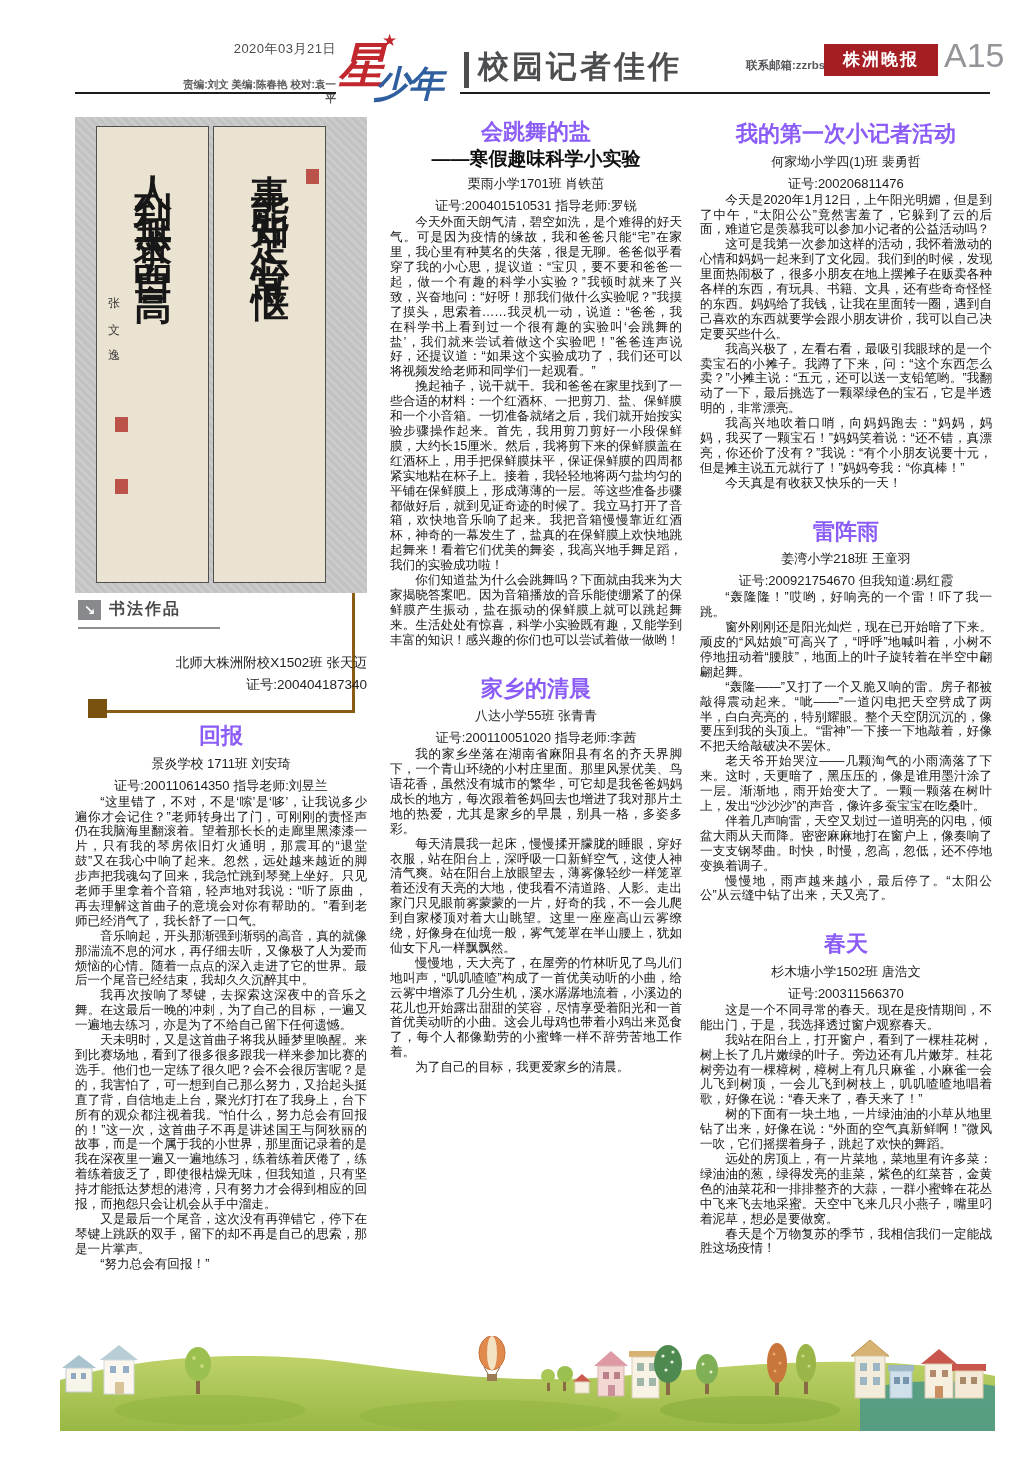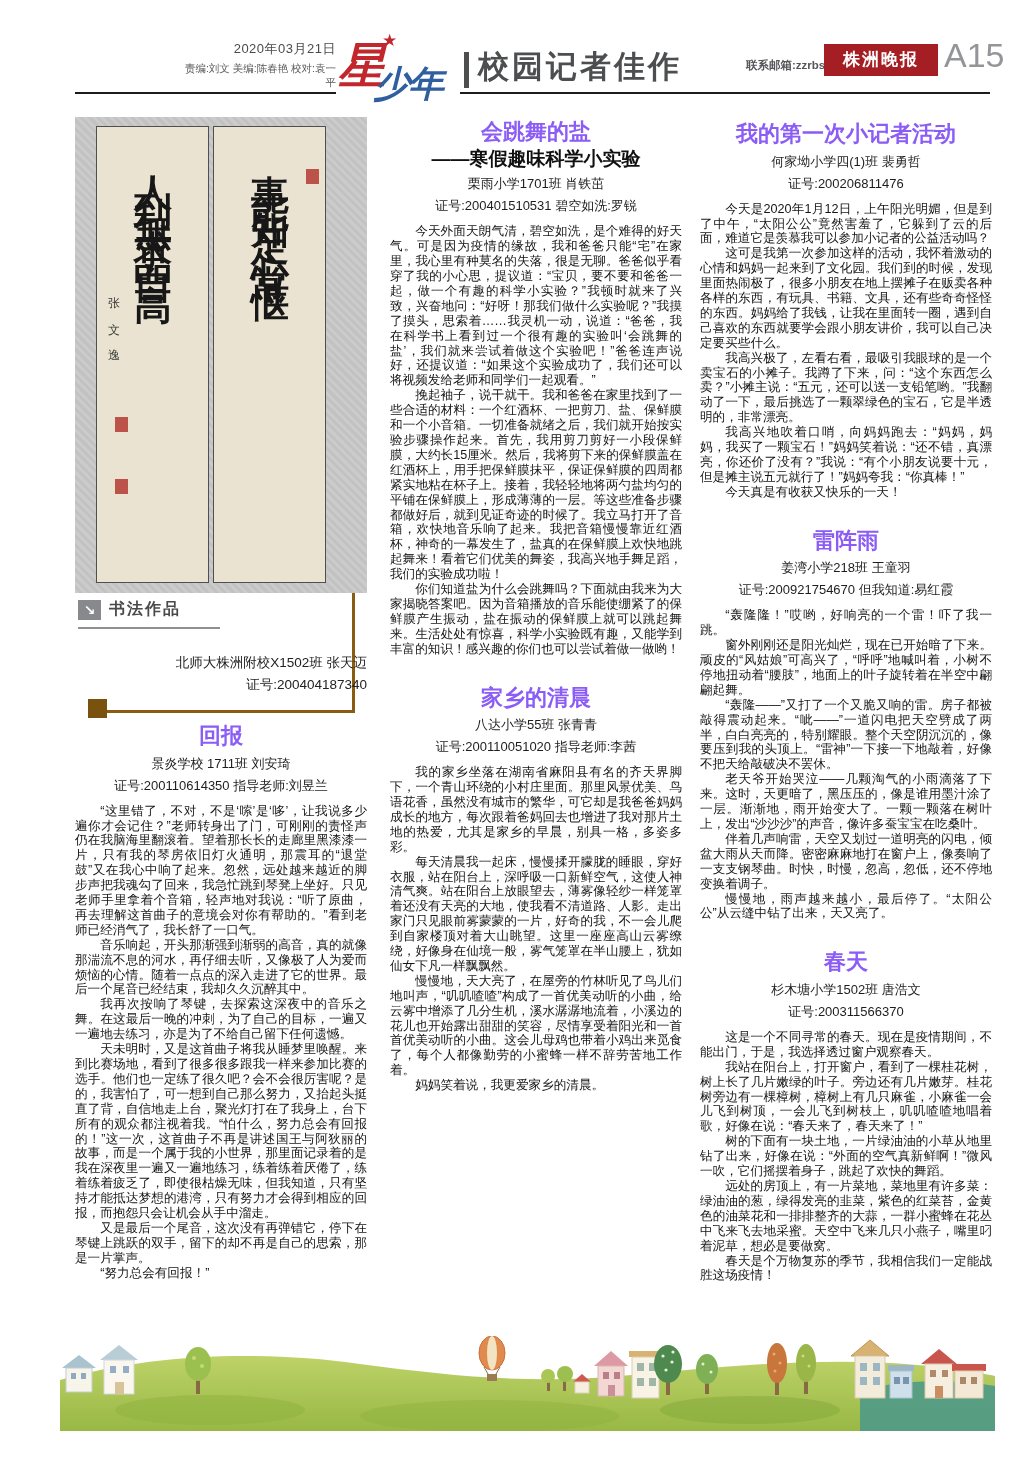--- a/index.html
+++ b/index.html
@@ -4,21 +4,21 @@
 <style>
   * { margin:0; padding:0; box-sizing:border-box; }
   html,body { background:#ffffff; }
   body { font-family:"Liberation Sans","DejaVu Sans",sans-serif; }
   .page { position:relative; width:1031px; height:1475px; background:#fff; overflow:hidden; }
 
   
   .hdr-rule { position:absolute; left:75px; top:92px; width:915px; height:2px; background:#1c1c1c; z-index:1; }
   .hdr-meta { position:absolute; left:178px; top:40px; width:158px; text-align:right; z-index:2; color:#4a4a4a; }
   .hdr-date { font-size:13px; letter-spacing:0.5px; }
-  .hdr-editors { font-size:10.5px; margin-top:4px; color:#5a5a5a; }
+  .hdr-editors { font-size:10.5px; margin-top:20px; color:#5a5a5a;font-weight:bold; }
   .masthead { position:absolute; left:336px; top:34px; width:124px; height:78px; background:#fff; z-index:3; }
   .mast-xing { position:absolute; left:2px; top:0; font-size:48px; font-weight:900; font-style:italic; color:#c1272d; }
   .mast-star { position:absolute; left:46px; top:-4px; font-size:17px; color:#c1272d; }
   .mast-shao { position:absolute; left:38px; top:26px; font-size:36px; font-weight:900; font-style:italic; color:#2f5f9e; letter-spacing:-2px; }
   .section-bar { position:absolute; left:464px; top:52px; width:5px; height:36px; background:#4d4e50; z-index:2; }
   .section-title { position:absolute; left:478px; top:46px; font-size:31px; font-weight:900; color:#4d4e50; letter-spacing:3px; z-index:2; }
   .hdr-contact { position:absolute; left:746px; top:58px; font-size:11.5px; font-weight:bold; color:#55565a; z-index:2; }
   .paper-logo { position:absolute; left:824px; top:44px; width:114px; height:32px; background:#a51e23; color:#fff;
                 font-family:"DejaVu Serif","Liberation Serif",serif; font-weight:bold; font-size:17px; line-height:30px;
                 text-align:center; letter-spacing:2px; z-index:2; }
@@ -48,21 +48,21 @@
 
   
   .col { position:absolute; width:292px; }
   .col-left  { left:75px;  top:722px; }
   .col-mid   { left:390px; top:118px; }
   .col-right { left:700px; top:120px; }
   .article + .article { margin-top:27px; }
   .art-title { font-size:22px; font-weight:700; text-align:center; color:#8b5cf6; line-height:1.3; }
   .art-subtitle { font-size:19px; font-weight:700; text-align:center; color:#101010; line-height:1.3; }
   .art-byline { font-size:13px; text-align:center; color:#1d1d1d; line-height:19px; margin-top:3px; }
-  .art-body { margin-top:9px; }
+  .art-body { }
   .art-p { font-size:12.6px; line-height:14.9px; color:#141414; text-align:justify; text-indent:2em; }
 
   
   .illustration { position:absolute; left:60px; top:1336px; z-index:0; }
 </style>
 </head>
 <body>
 
 <div class="page">
 
@@ -121,36 +121,36 @@
           <p class="art-p">又是最后一个尾音，这次没有再弹错它，停下在琴键上跳跃的双手，留下的却不再是自己的思索，那是一片掌声。</p>
           <p class="art-p">“努力总会有回报！”</p>
         </div>
       </article>
     </div>
   <div class="col col-mid">
       <article class="article">
         <div class="art-title">会跳舞的盐</div>
         <div class="art-subtitle">——寒假趣味科学小实验</div>
         <div class="art-byline">栗雨小学1701班 肖铁茁</div>
-        <div class="art-byline">证号:200401510531 碧空如洗:罗锐</div>
+        <div class="art-byline">证号:200401510531 指导老师:罗锐</div>
         <div class="art-body">
           <p class="art-p">今天外面天朗气清，碧空如洗，是个难得的好天气。可是因为疫情的缘故，我和爸爸只能“宅”在家里，我心里有种莫名的失落，很是无聊。爸爸似乎看穿了我的小心思，提议道：“宝贝，要不要和爸爸一起，做一个有趣的科学小实验？”我顿时就来了兴致，兴奋地问：“好呀！那我们做什么实验呢？”我摸了摸头，思索着……我灵机一动，说道：“爸爸，我在科学书上看到过一个很有趣的实验叫‘会跳舞的盐’，我们就来尝试着做这个实验吧！”爸爸连声说好，还提议道：“如果这个实验成功了，我们还可以将视频发给老师和同学们一起观看。”</p>
           <p class="art-p">挽起袖子，说干就干。我和爸爸在家里找到了一些合适的材料：一个红酒杯、一把剪刀、盐、保鲜膜和一个小音箱。一切准备就绪之后，我们就开始按实验步骤操作起来。首先，我用剪刀剪好一小段保鲜膜，大约长15厘米。然后，我将剪下来的保鲜膜盖在红酒杯上，用手把保鲜膜抹平，保证保鲜膜的四周都紧实地粘在杯子上。接着，我轻轻地将两勺盐均匀的平铺在保鲜膜上，形成薄薄的一层。等这些准备步骤都做好后，就到见证奇迹的时候了。我立马打开了音箱，欢快地音乐响了起来。我把音箱慢慢靠近红酒杯，神奇的一幕发生了，盐真的在保鲜膜上欢快地跳起舞来！看着它们优美的舞姿，我高兴地手舞足蹈，我们的实验成功啦！</p>
           <p class="art-p">你们知道盐为什么会跳舞吗？下面就由我来为大家揭晓答案吧。因为音箱播放的音乐能使绷紧了的保鲜膜产生振动，盐在振动的保鲜膜上就可以跳起舞来。生活处处有惊喜，科学小实验既有趣，又能学到丰富的知识！感兴趣的你们也可以尝试着做一做哟！</p>
         </div>
       </article>
       <article class="article">
         <div class="art-title">家乡的清晨</div>
         <div class="art-byline">八达小学55班 张青青</div>
         <div class="art-byline">证号:200110051020 指导老师:李茜</div>
         <div class="art-body">
           <p class="art-p">我的家乡坐落在湖南省麻阳县有名的齐天界脚下，一个青山环绕的小村庄里面。那里风景优美、鸟语花香，虽然没有城市的繁华，可它却是我爸爸妈妈成长的地方，每次跟着爸妈回去也增进了我对那片土地的热爱，尤其是家乡的早晨，别具一格，多姿多彩。</p>
           <p class="art-p">每天清晨我一起床，慢慢揉开朦胧的睡眼，穿好衣服，站在阳台上，深呼吸一口新鲜空气，这使人神清气爽。站在阳台上放眼望去，薄雾像轻纱一样笼罩着还没有天亮的大地，使我看不清道路、人影。走出家门只见眼前雾蒙蒙的一片，好奇的我，不一会儿爬到自家楼顶对着大山眺望。这里一座座高山云雾缭绕，好像身在仙境一般，雾气笼罩在半山腰上，犹如仙女下凡一样飘飘然。</p>
           <p class="art-p">慢慢地，天大亮了，在屋旁的竹林听见了鸟儿们地叫声，“叽叽喳喳”构成了一首优美动听的小曲，给云雾中增添了几分生机，溪水潺潺地流着，小溪边的花儿也开始露出甜甜的笑容，尽情享受着阳光和一首首优美动听的小曲。这会儿母鸡也带着小鸡出来觅食了，每个人都像勤劳的小蜜蜂一样不辞劳苦地工作着。</p>
-          <p class="art-p">妈妈笑着说，我更爱家乡的清晨。</p>
+          <p class="art-p">为了自己的目标，我更爱家乡的清晨。</p>
         </div>
       </article>
     </div>
   <div class="col col-right">
       <article class="article">
         <div class="art-title">我的第一次小记者活动</div>
         <div class="art-byline">何家坳小学四(1)班 裴勇哲</div>
         <div class="art-byline">证号:200206811476</div>
         <div class="art-body">
           <p class="art-p">今天是2020年1月12日，上午阳光明媚，但是到了中午，“太阳公公”竟然害羞了，它躲到了云的后面，难道它是羡慕我可以参加小记者的公益活动吗？</p>

